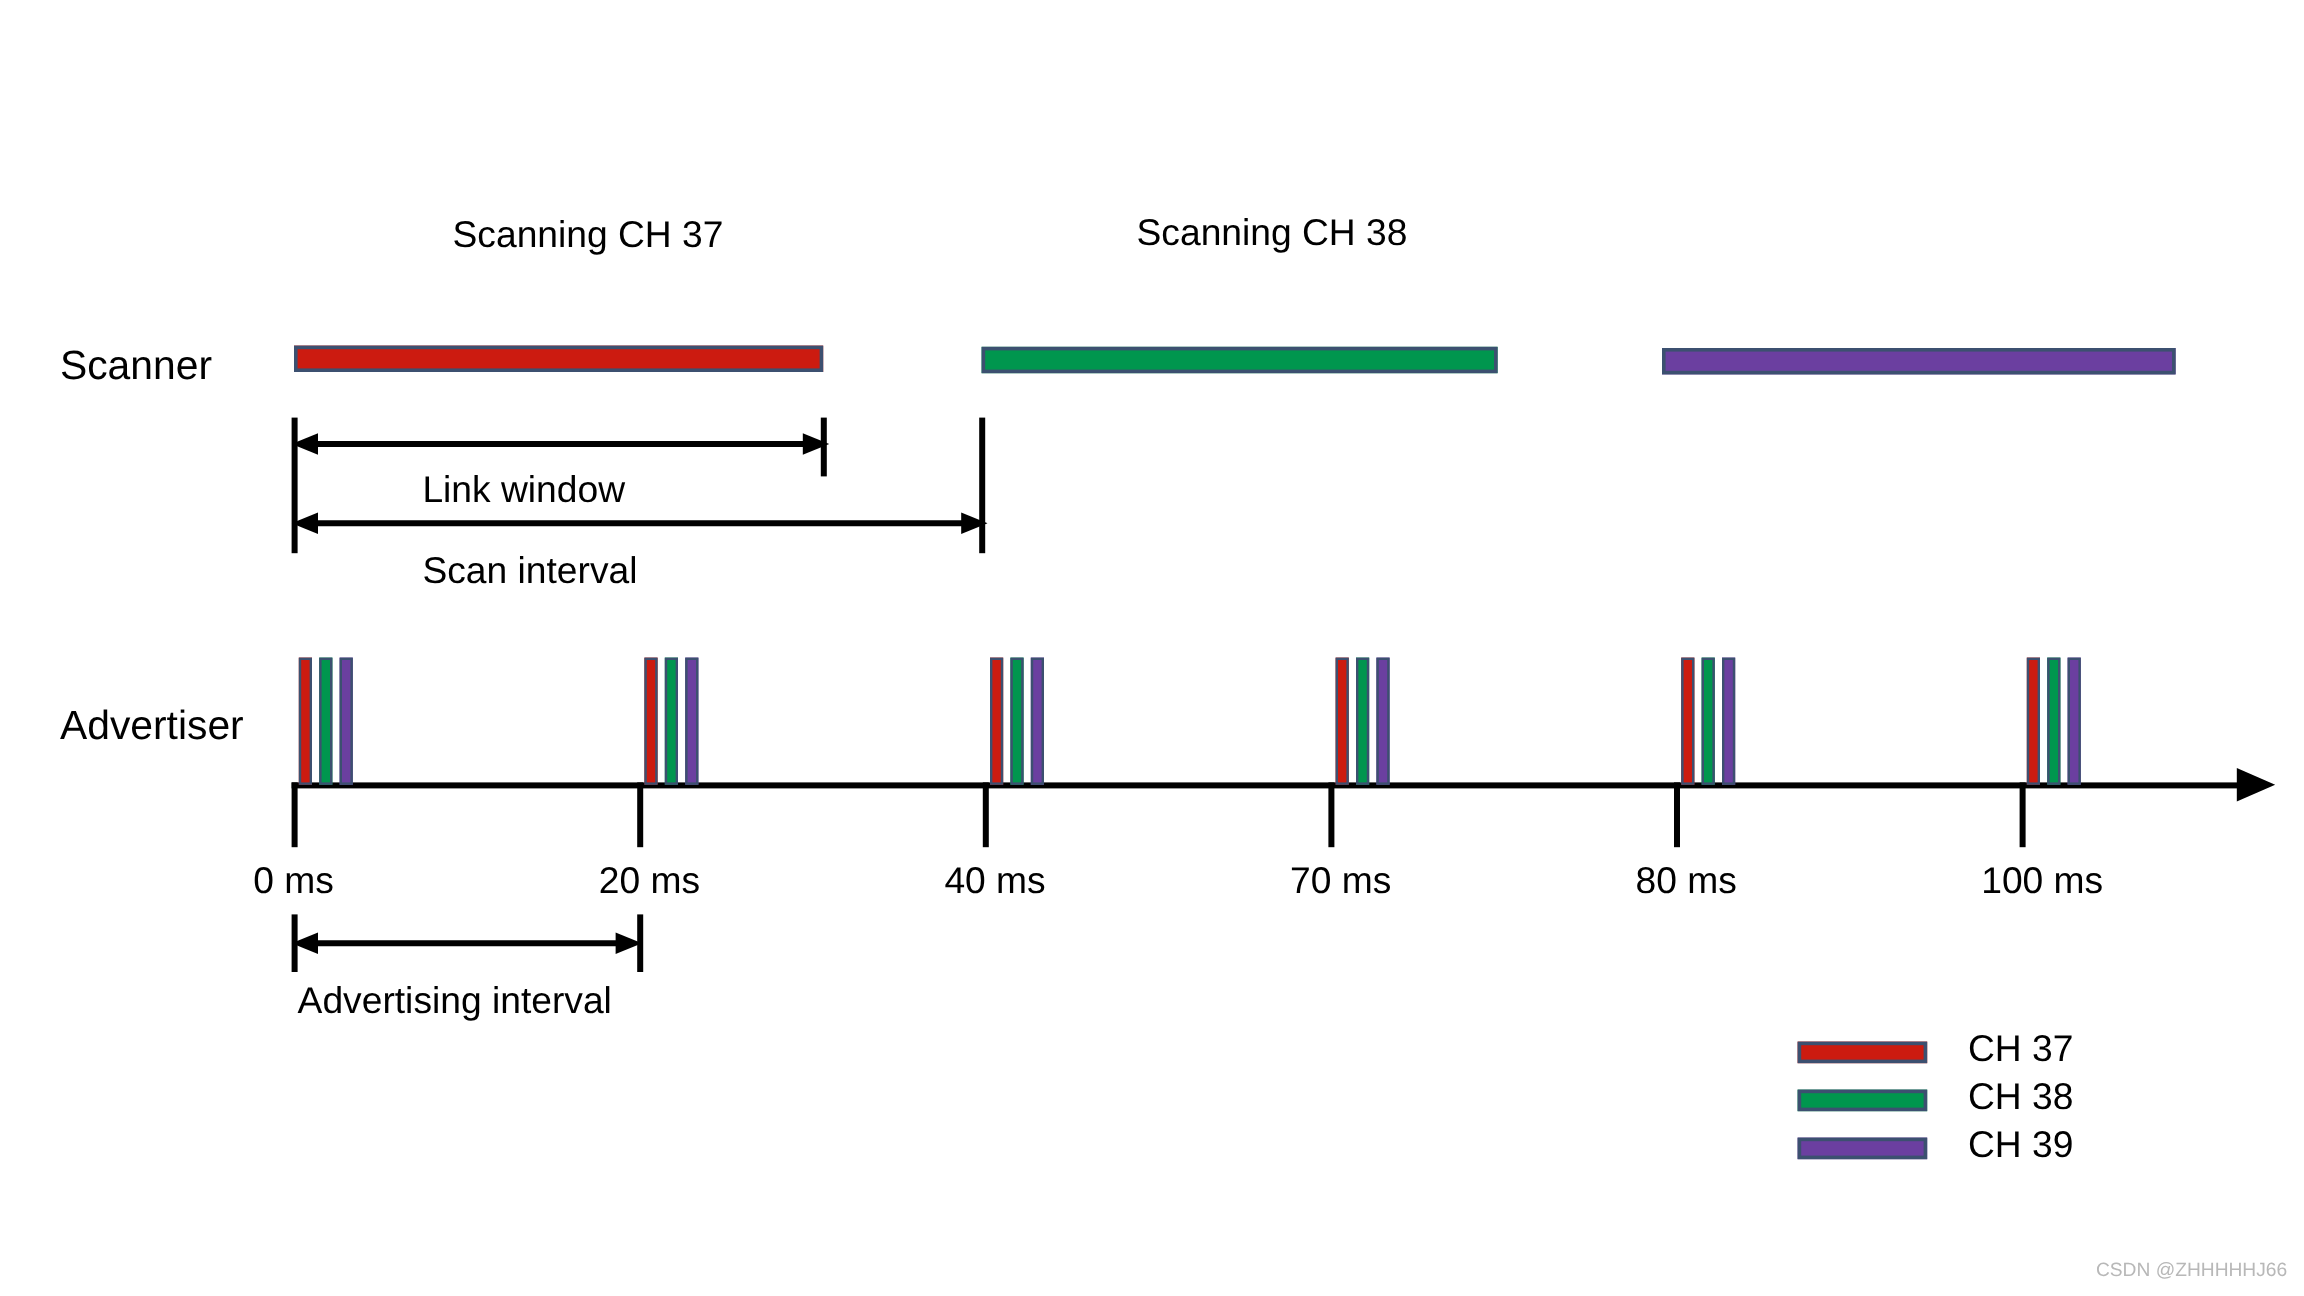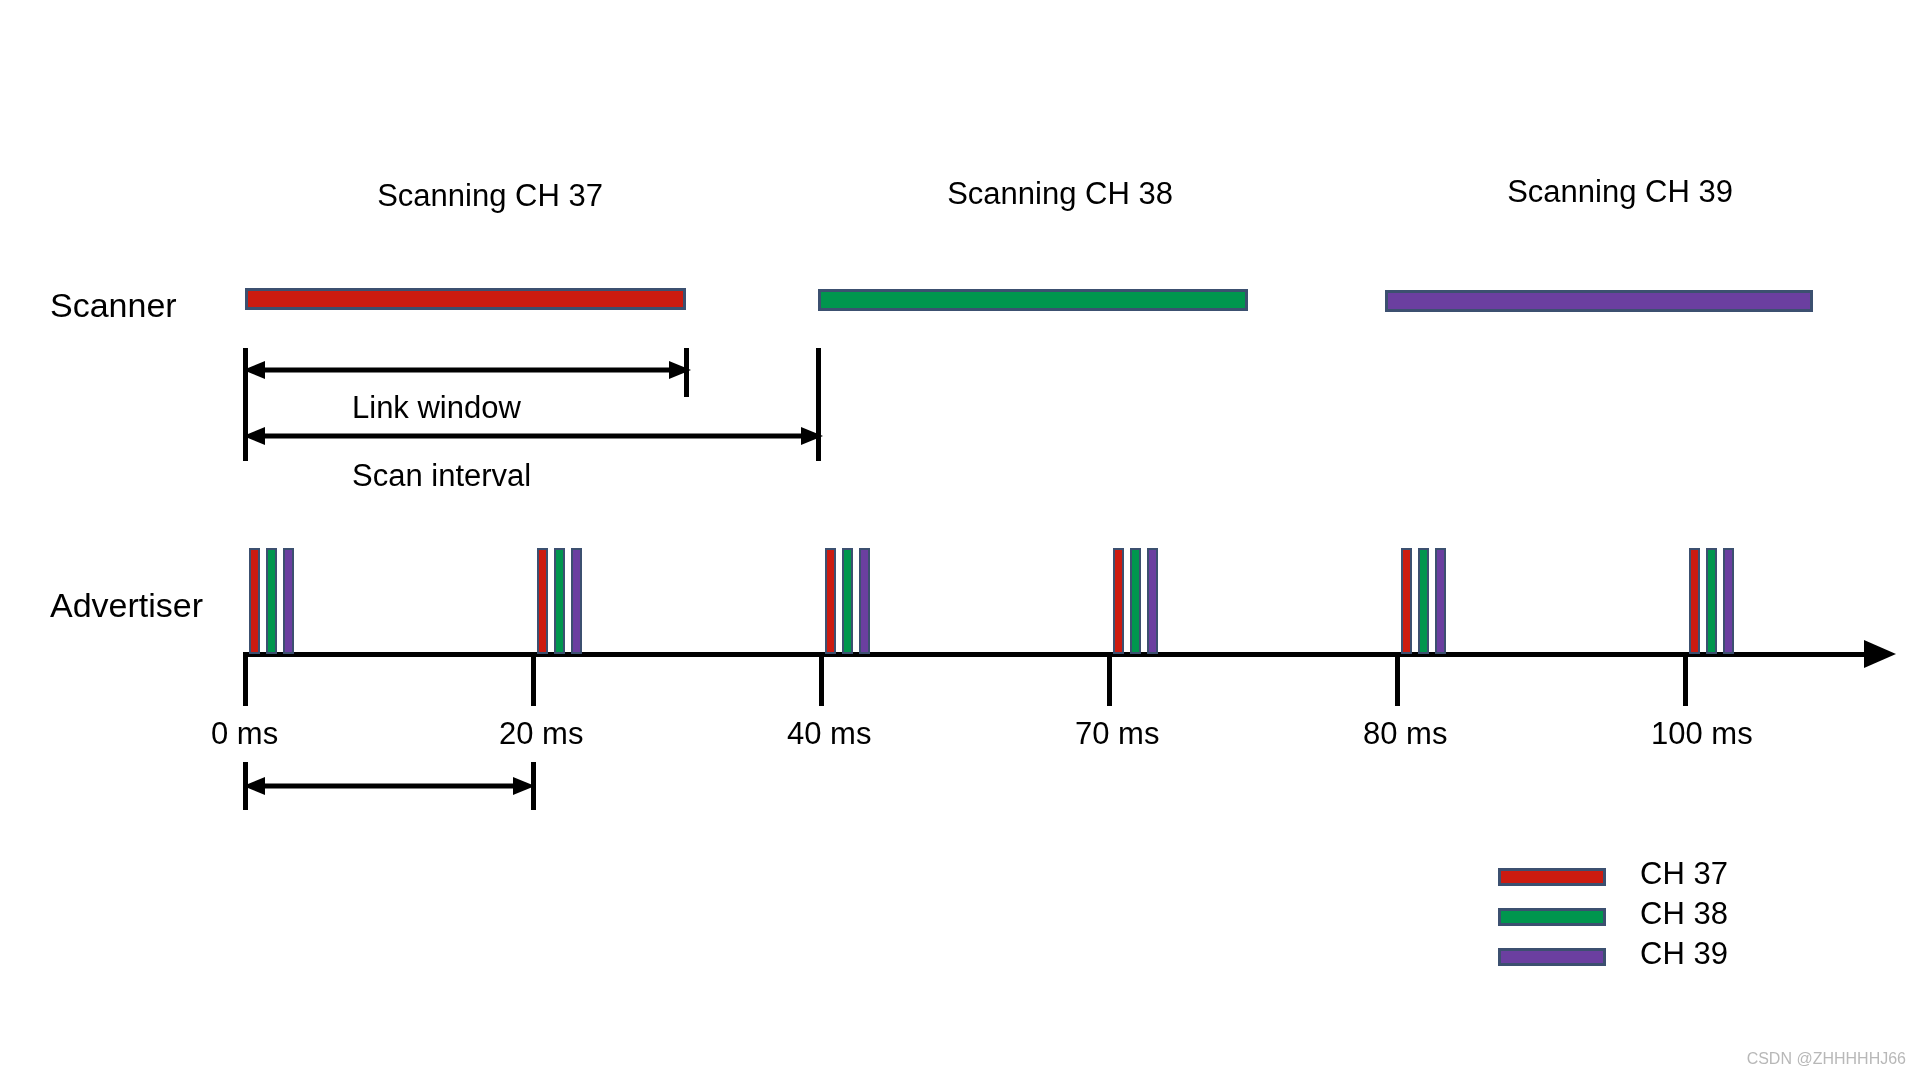--- a/index.html
+++ b/index.html
@@ -142,21 +142,20 @@
   }
 </style>
 </head>
 <body>
 
 <div id="slide">
 
 
   <div class="chan-label" style="left:310px; top:178px; width:360px;">Scanning CH 37</div>
   <div class="chan-label" style="left:880px; top:176px; width:360px;">Scanning CH 38</div>
-  <div class="chan-label" style="left:1440px; top:174px; width:360px;">Scanning CH 39</div>
 
   <div class="row-label" style="left:50px; top:286px;">Scanner</div>
 
   <div class="scan-bar" style="left:245px; top:288px; width:441px; background:#cc1b10;"></div>
   <div class="scan-bar" style="left:818px; top:289px; width:430px; background:#00964e;"></div>
   <div class="scan-bar" style="left:1385px; top:290px; width:428px; background:#6b3fa0;"></div>
 
   <div class="vguide" style="left:243px; top:348px; height:113px;"></div>
   <div class="vguide" style="left:684px; top:348px; height:49px;"></div>
   <div class="vguide" style="left:816px; top:348px; height:113px;"></div>
@@ -230,20 +229,21 @@
       <div class="tick-label" style="left: 1651px; top: 716px;">100 ms</div>
     </div>
 
   <div class="vguide" style="left:243px; top:762px; height:48px;"></div>
   <div class="vguide" style="left:531px; top:762px; height:48px;"></div>
   <svg class="dim-arrow" style="left:243px; top:774px;" width="292" height="24" viewBox="0 0 292 24">
     <line x1="16" y1="12" x2="276" y2="12" stroke="#000" stroke-width="5"></line>
     <polygon points="0,12 22,3 22,21" fill="#000"></polygon>
     <polygon points="292,12 270,3 270,21" fill="#000"></polygon>
   </svg>
+  <div class="measure-label" style="left:248px; top:816px;">Advertising interval</div>
 
   <div class="legend" id="legend">
       <div class="legend-row">
         <div class="legend-swatch" style="background: rgb(204, 27, 16);"></div>
         <div class="legend-text">CH 37</div>
       </div>
       <div class="legend-row">
         <div class="legend-swatch" style="background: rgb(0, 150, 78);"></div>
         <div class="legend-text">CH 38</div>
       </div>

